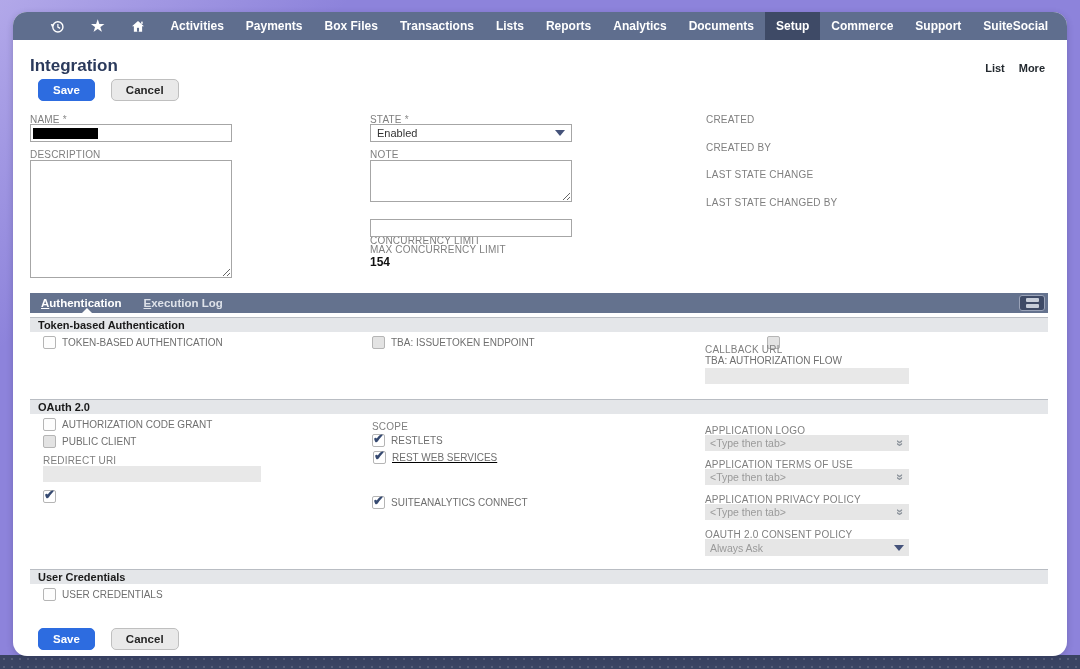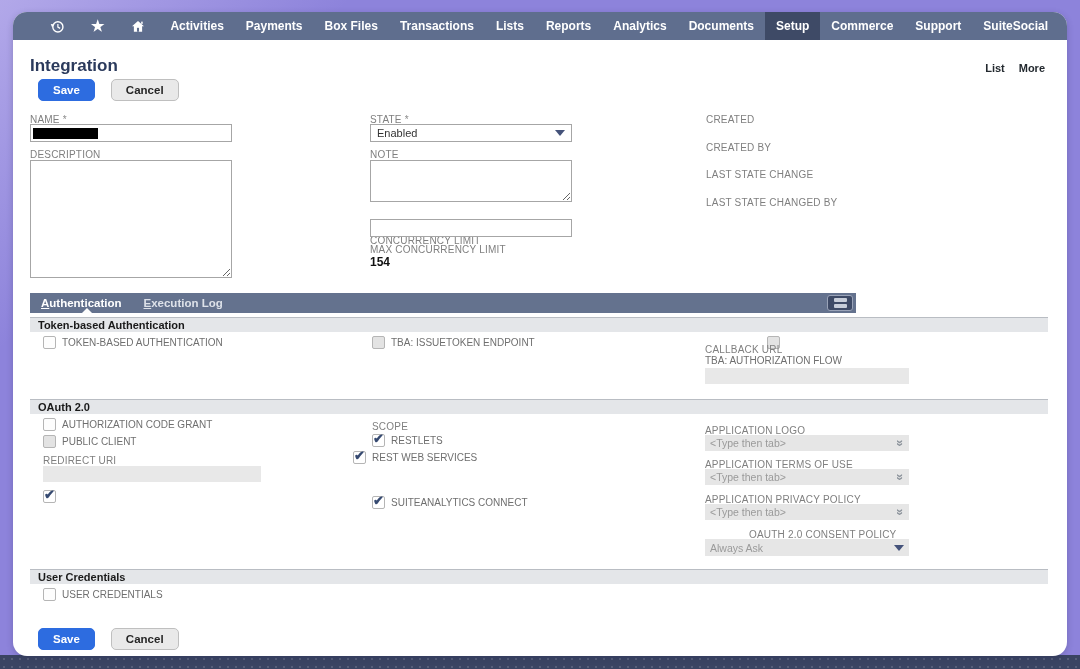--- a/index.html
+++ b/index.html
@@ -44,21 +44,21 @@
   .ta { position:absolute; border:1px solid #a6a6a6; background:#fff; font-size:11px;
     font-family:"Liberation Sans", sans-serif; }
   .redacted { position:absolute; background:#000; }
   .select { position:absolute; height:18px; border:1px solid #a6a6a6; background:#fff;
     font-size:11px; color:#333; display:flex; align-items:center; padding:0 6px; cursor:pointer; }
   .select .tri { margin-left:auto; width:0; height:0; border-left:5px solid transparent;
     border-right:5px solid transparent; border-top:6px solid #44527a; }
   .static-value { position:absolute; font-size:12px; font-weight:bold; color:#111; }
 
   
-  .tabbar { position:absolute; left:17px; top:281px; width:826px; height:20px; background:#64728e;
+  .tabbar { position:absolute; left:17px; top:281px; width:1018px; height:20px; background:#64728e;
     display:flex; align-items:center; }
   .tab { display:inline-block; font-size:11.5px; font-weight:bold; color:#fff; padding:0 11px;
     line-height:20px; cursor:pointer; }
   .tab.inactive { color:#dde1e9; }
   .tab::first-letter { text-decoration:underline; }
   .notch { position:absolute; left:52px; bottom:0; width:0; height:0;
     border-left:5px solid transparent; border-right:5px solid transparent; border-bottom:5px solid #fdfdfd; }
   .viewtoggle { position:absolute; right:3px; top:2px; width:26px; height:16px; background:#3e4a66;
     border:1px solid #9aa3b8; border-radius:3px; display:flex; flex-direction:column; gap:2px;
     align-items:center; justify-content:center; cursor:pointer; }
@@ -210,21 +210,21 @@
   <div class="dis-input" style="left:30px; top:454px; width:218px;"></div>
   <label class="cbrow" style="left:30px; top:478px;">
     <span class="cb checked"></span>
   </label>
 
   <div class="flabel" style="left:359px; top:409px;">SCOPE</div>
   <label class="cbrow" style="left:359px; top:422px;">
     <span class="cb checked"></span>
     <span class="cbl">RESTLETS</span>
   </label>
-  <label class="cbrow" style="left:340px; top:439px;">
+  <label class="cbrow" style="left:360px; top:439px;text-decoration:underline;">
     <span class="cb checked"></span>
     <span class="cbl">REST WEB SERVICES</span>
   </label>
   <label class="cbrow" style="left:359px; top:456px;margin-top:28px;">
     <span class="cb checked"></span>
     <span class="cbl">SUITEANALYTICS CONNECT</span>
   </label>
 
   <div class="flabel" style="left:692px; top:413px;">APPLICATION LOGO</div>
   <div class="combo" style="left:692px; top:423px; width:204px;">
@@ -237,21 +237,21 @@
     <span class="ph">&lt;Type then tab&gt;</span>
     <span class="chev">»</span>
   </div>
 
   <div class="flabel" style="left:692px; top:482px;">APPLICATION PRIVACY POLICY</div>
   <div class="combo" style="left:692px; top:492px; width:204px;">
     <span class="ph">&lt;Type then tab&gt;</span>
     <span class="chev">»</span>
   </div>
 
-  <div class="flabel" style="left:692px; top:517px;margin-left:44px;">OAUTH 2.0 CONSENT POLICY</div>
+  <div class="flabel" style="left:692px; top:517px;">OAUTH 2.0 CONSENT POLICY</div>
   <div class="combo" style="left:692px; top:527px; width:204px; height:17px;">
     <span class="ph">Always Ask</span>
     <span class="tri"></span>
   </div>
 
   <div class="secbar" style="top:557px;">User Credentials</div>
   <label class="cbrow" style="left:30px; top:576px;">
     <span class="cb"></span>
     <span class="cbl">USER CREDENTIALS</span>
   </label>

